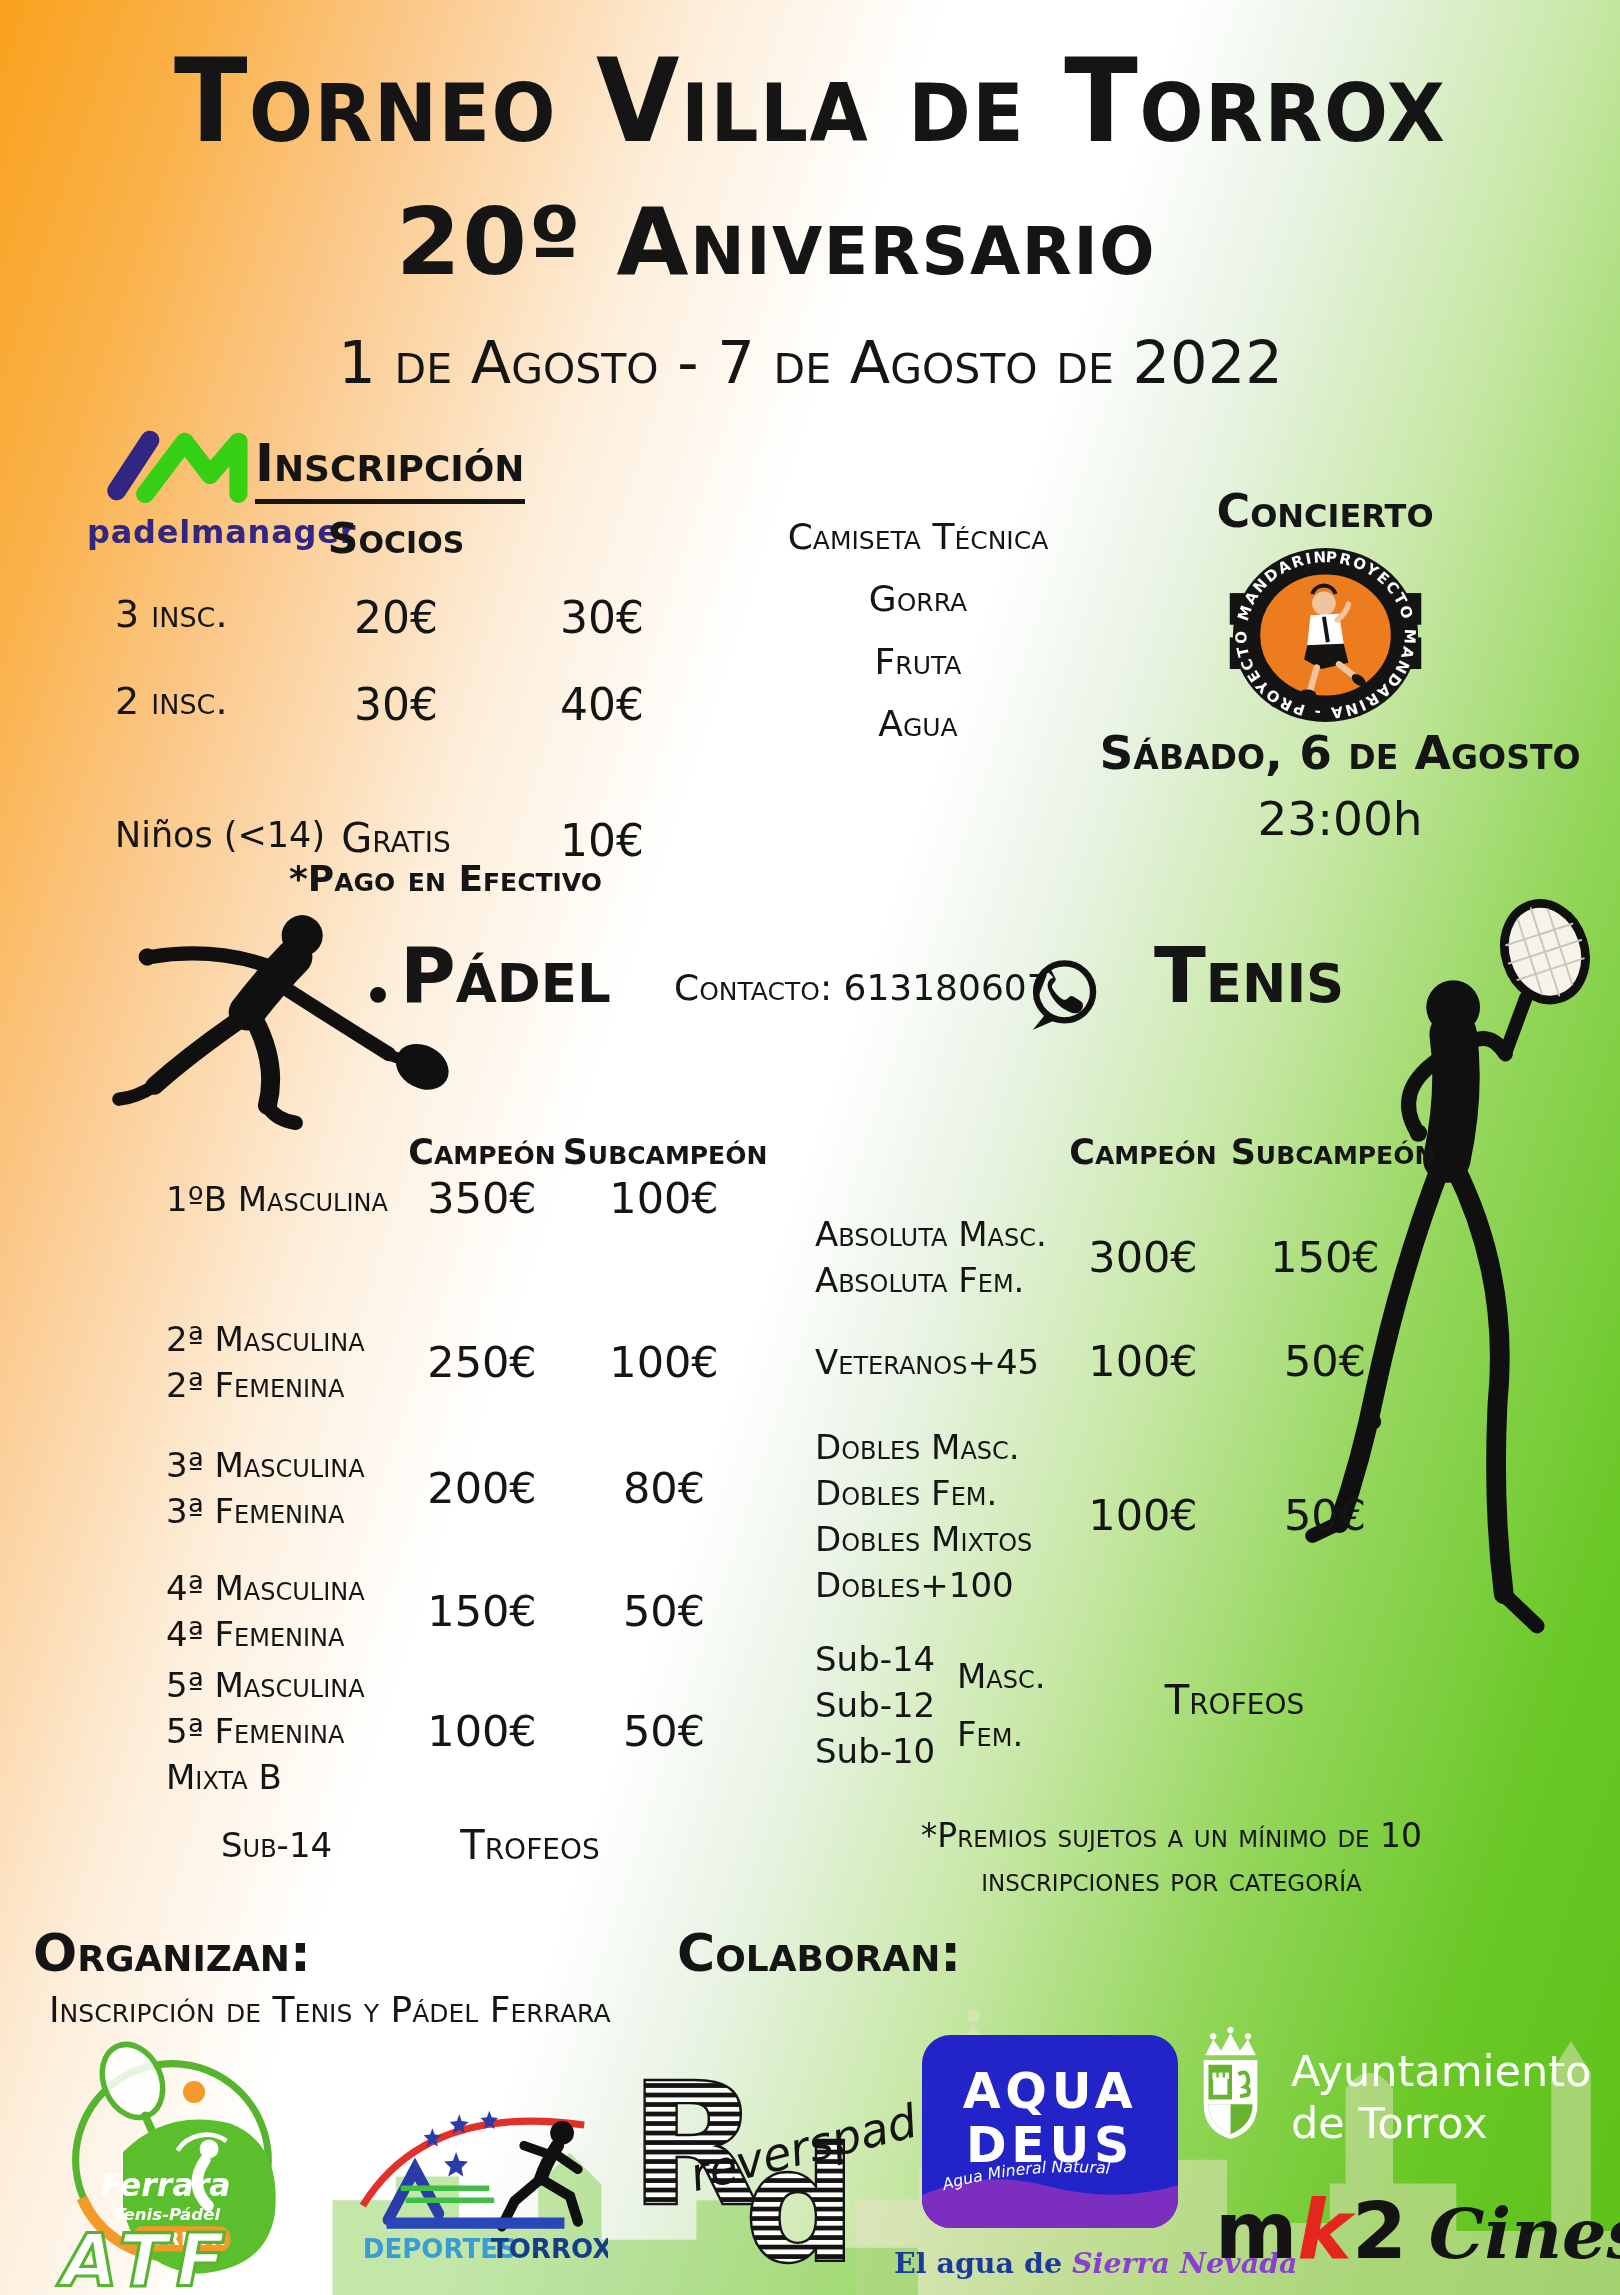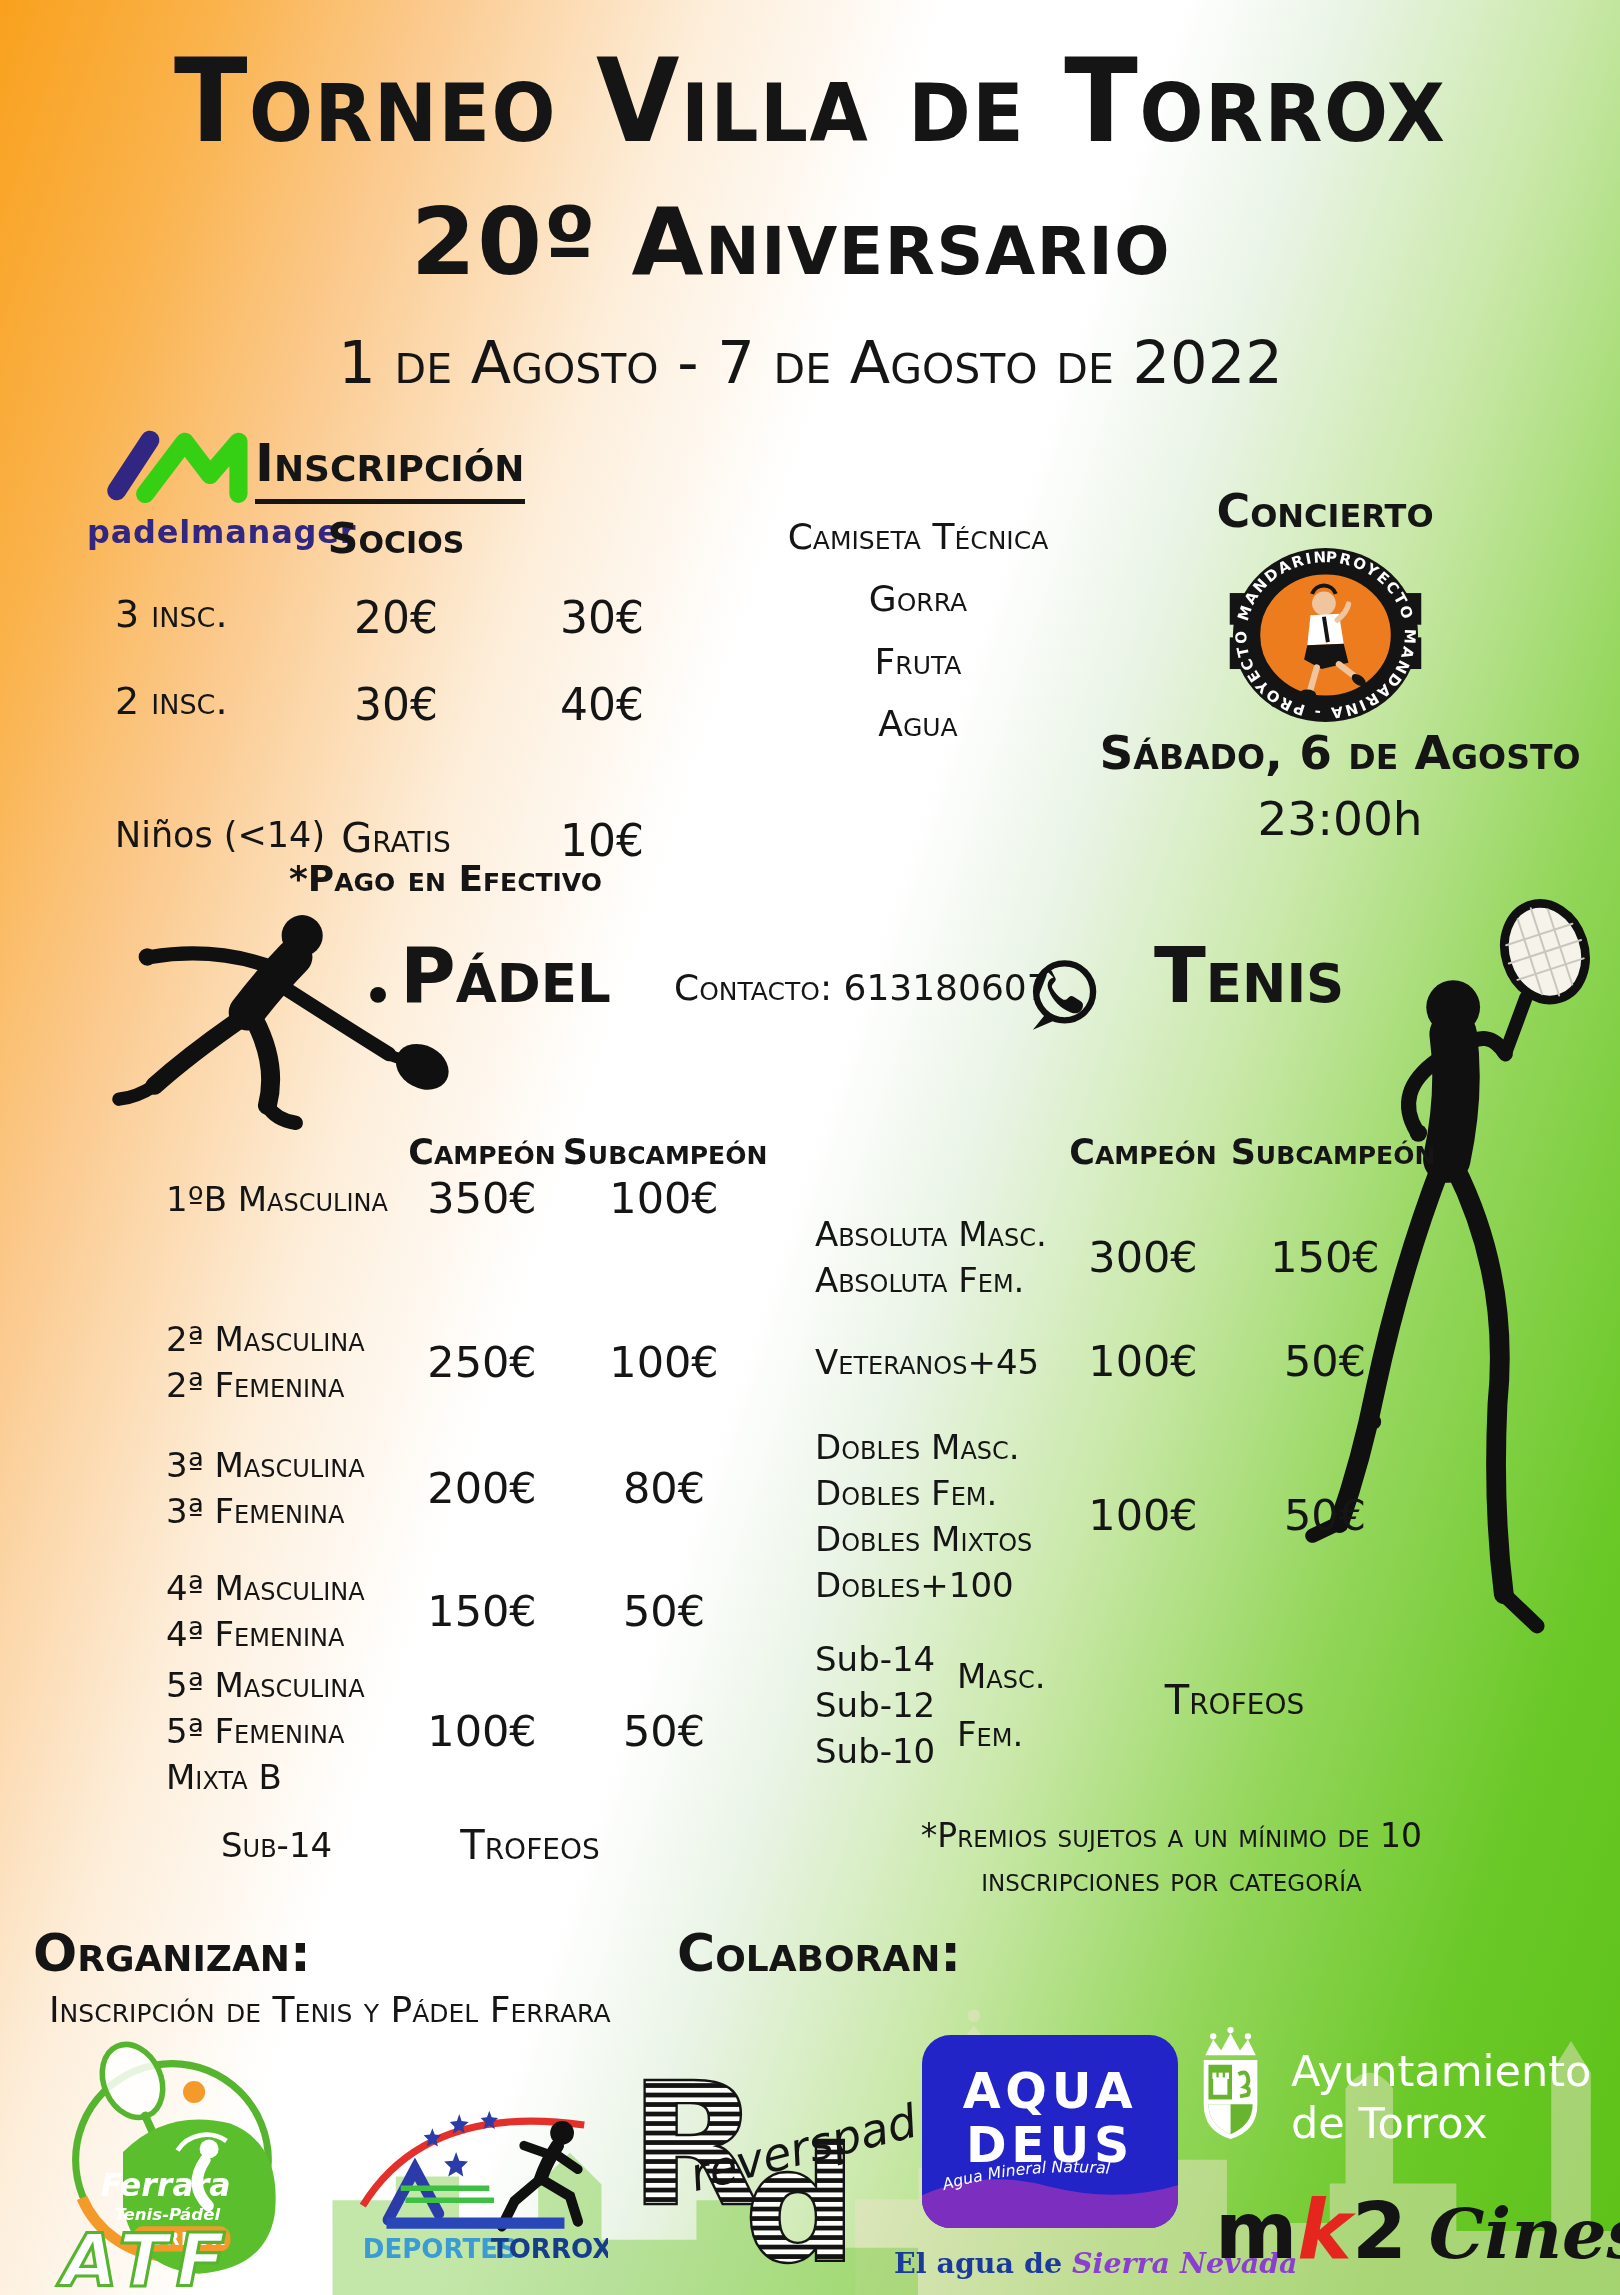--- a/index.html
+++ b/index.html
@@ -65,21 +65,21 @@
   </svg>
   <svg class="abs" style="left:285px;top:2129px;opacity:.45;z-index:1;" width="633" height="167" viewBox="0 0 800 211">
     <g fill="#7acb3f">
       <path d="M60,211 V90 H140 V60 H220 V120 H320 V70 L360,30 L400,70 V140 H520 V90 H620 V150 H800 V211 Z"></path>
     </g>
   </svg>
 
   <div class="abs ctr" style="left:0;top:33px;width:1621px;z-index:3;">
     <span class="title sc" style="display:inline-block;">Torneo Villa de Torrox</span>
   </div>
-  <div class="abs ctr" style="left:15px;top:188px;width:1496px;z-index:3;padding-left:28px;">
+  <div class="abs ctr" style="left:0;top:188px;width:1496px;z-index:3;padding-left:28px;">
     <span class="subtitle sc">20º Aniversario</span>
   </div>
   <div class="abs ctr" style="left:0;top:328px;width:1621px;z-index:3;">
     <span class="dates sc">1 de Agosto - 7 de Agosto de 2022</span>
   </div>
 
   <svg class="abs" style="left:93px;top:418px;z-index:3;" width="166" height="87" viewBox="0 0 210 110">
     <path d="M30,92 L72,28" stroke="#312783" stroke-width="24" stroke-linecap="round" fill="none"></path>
     <path d="M66,96 L116,30 L148,72 L184,30 L184,96" stroke="#35d013" stroke-width="23" fill="none" stroke-linejoin="round" stroke-linecap="round"></path>
   </svg>

